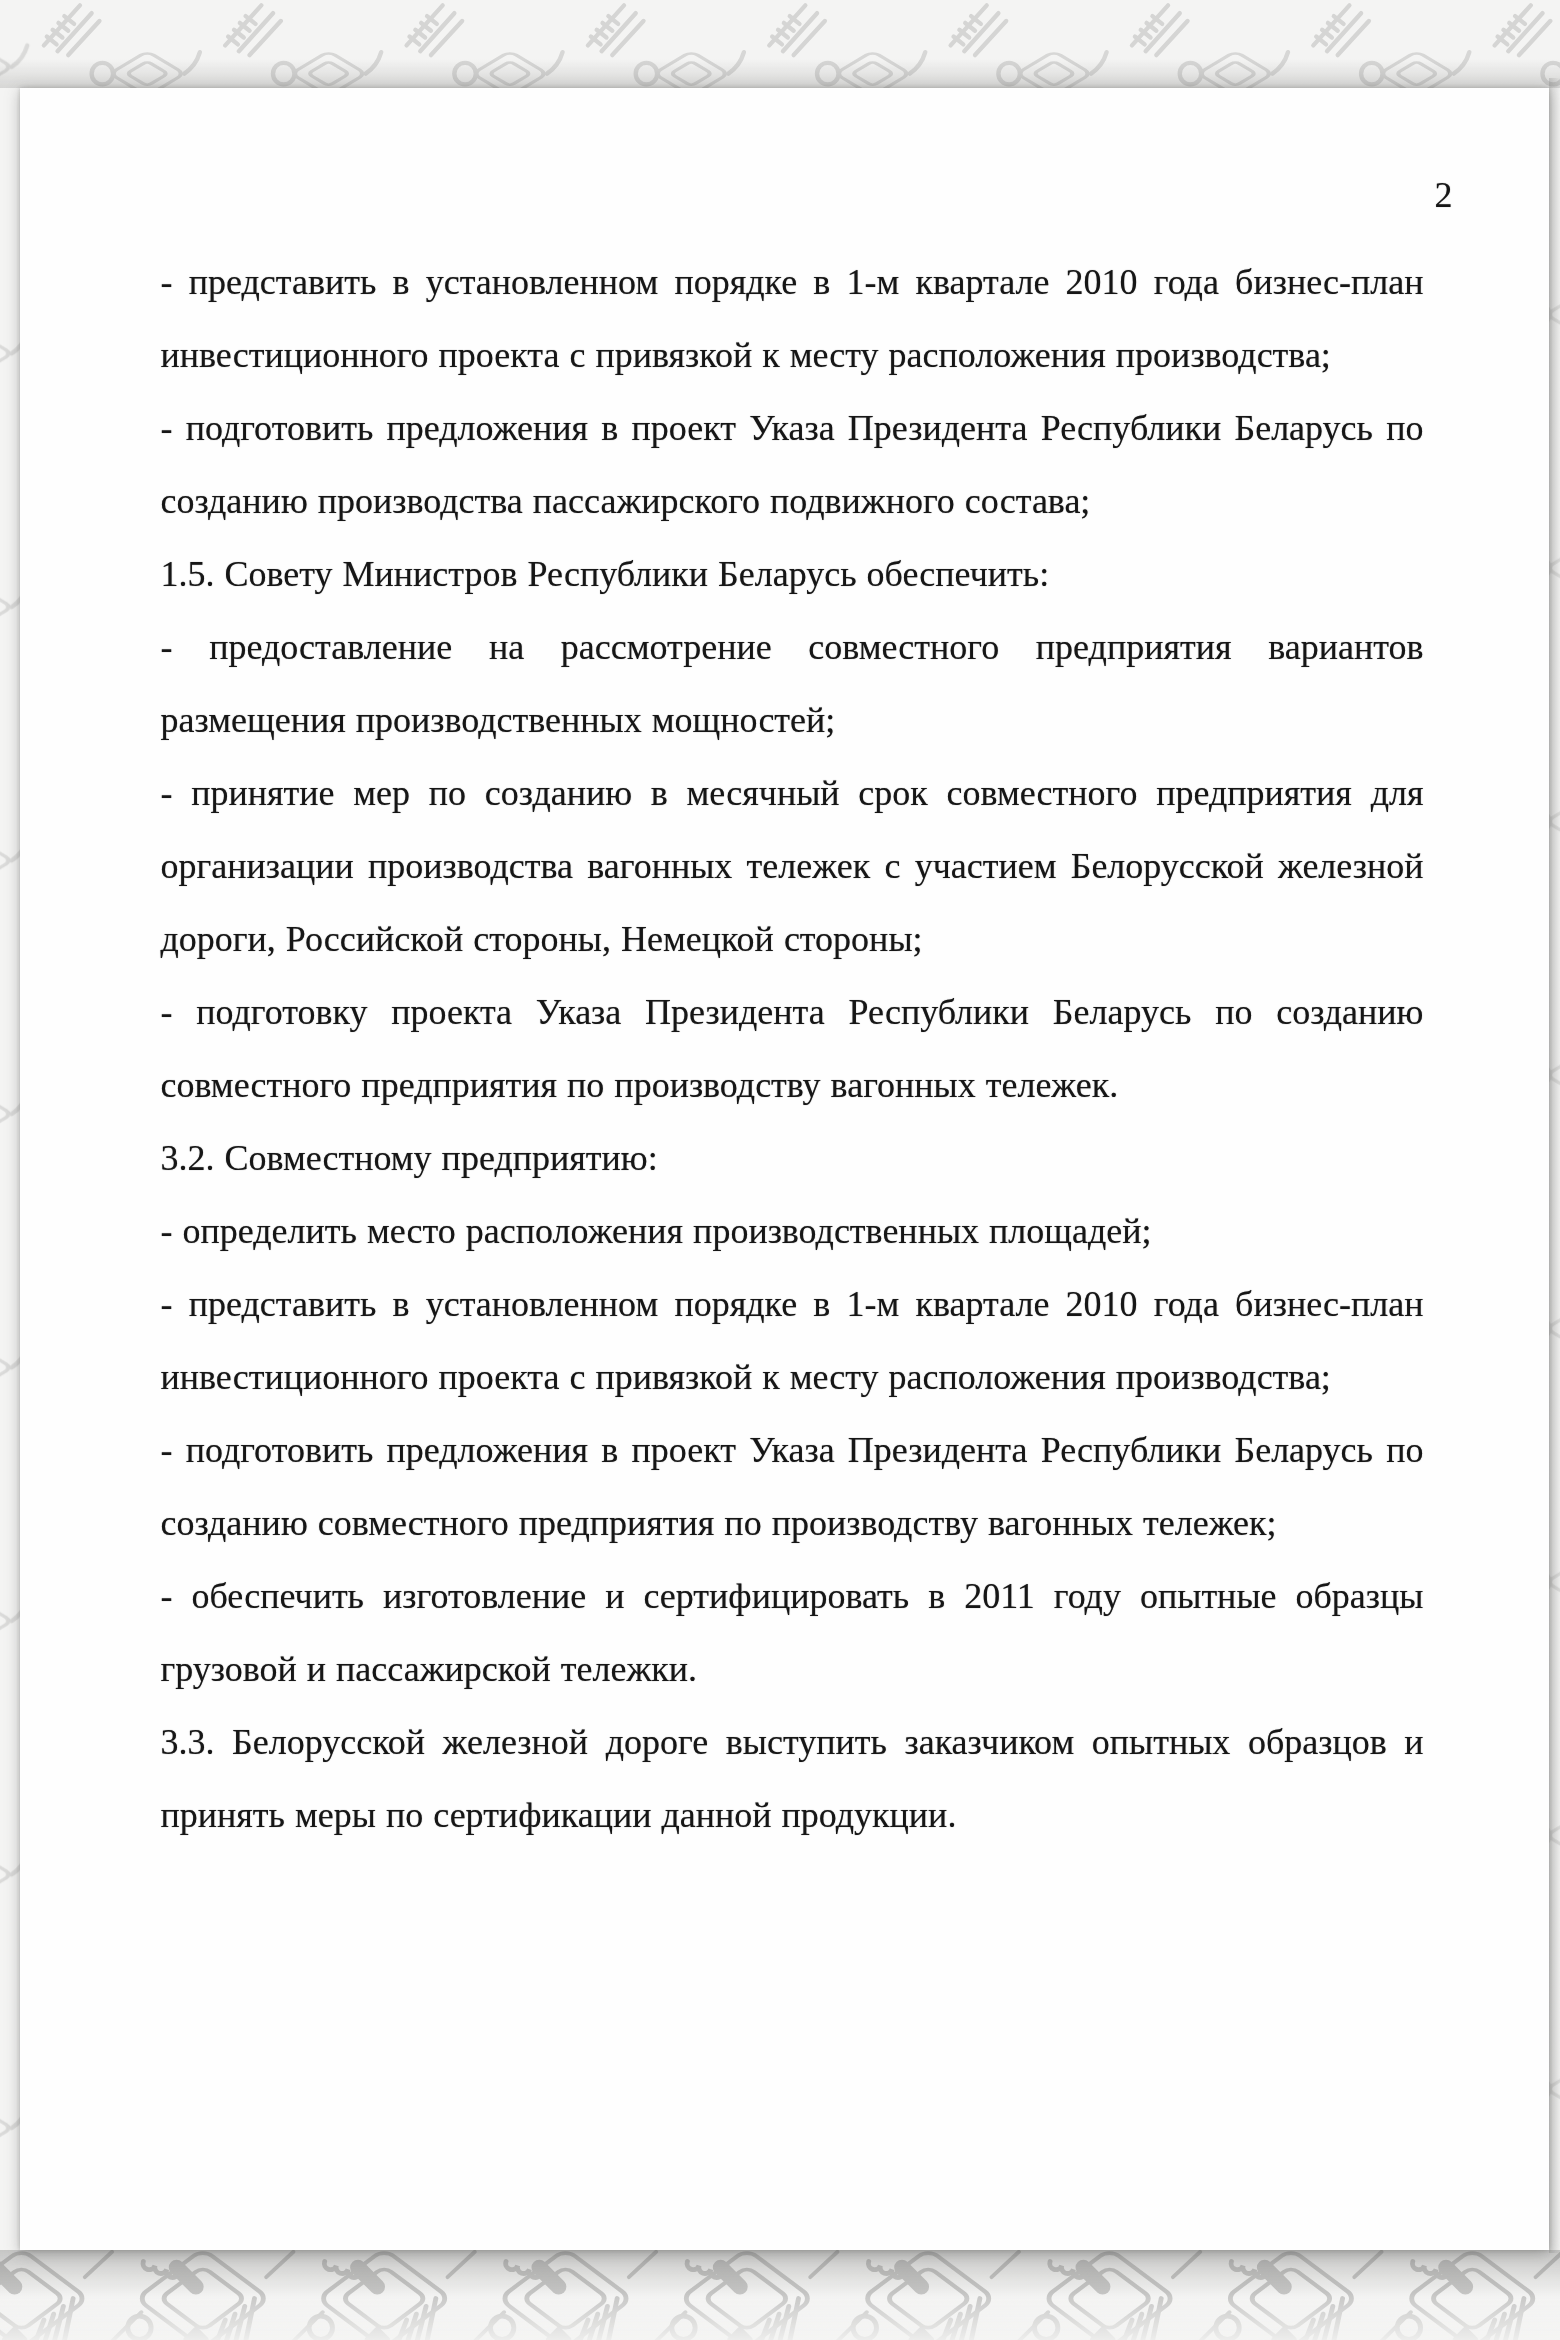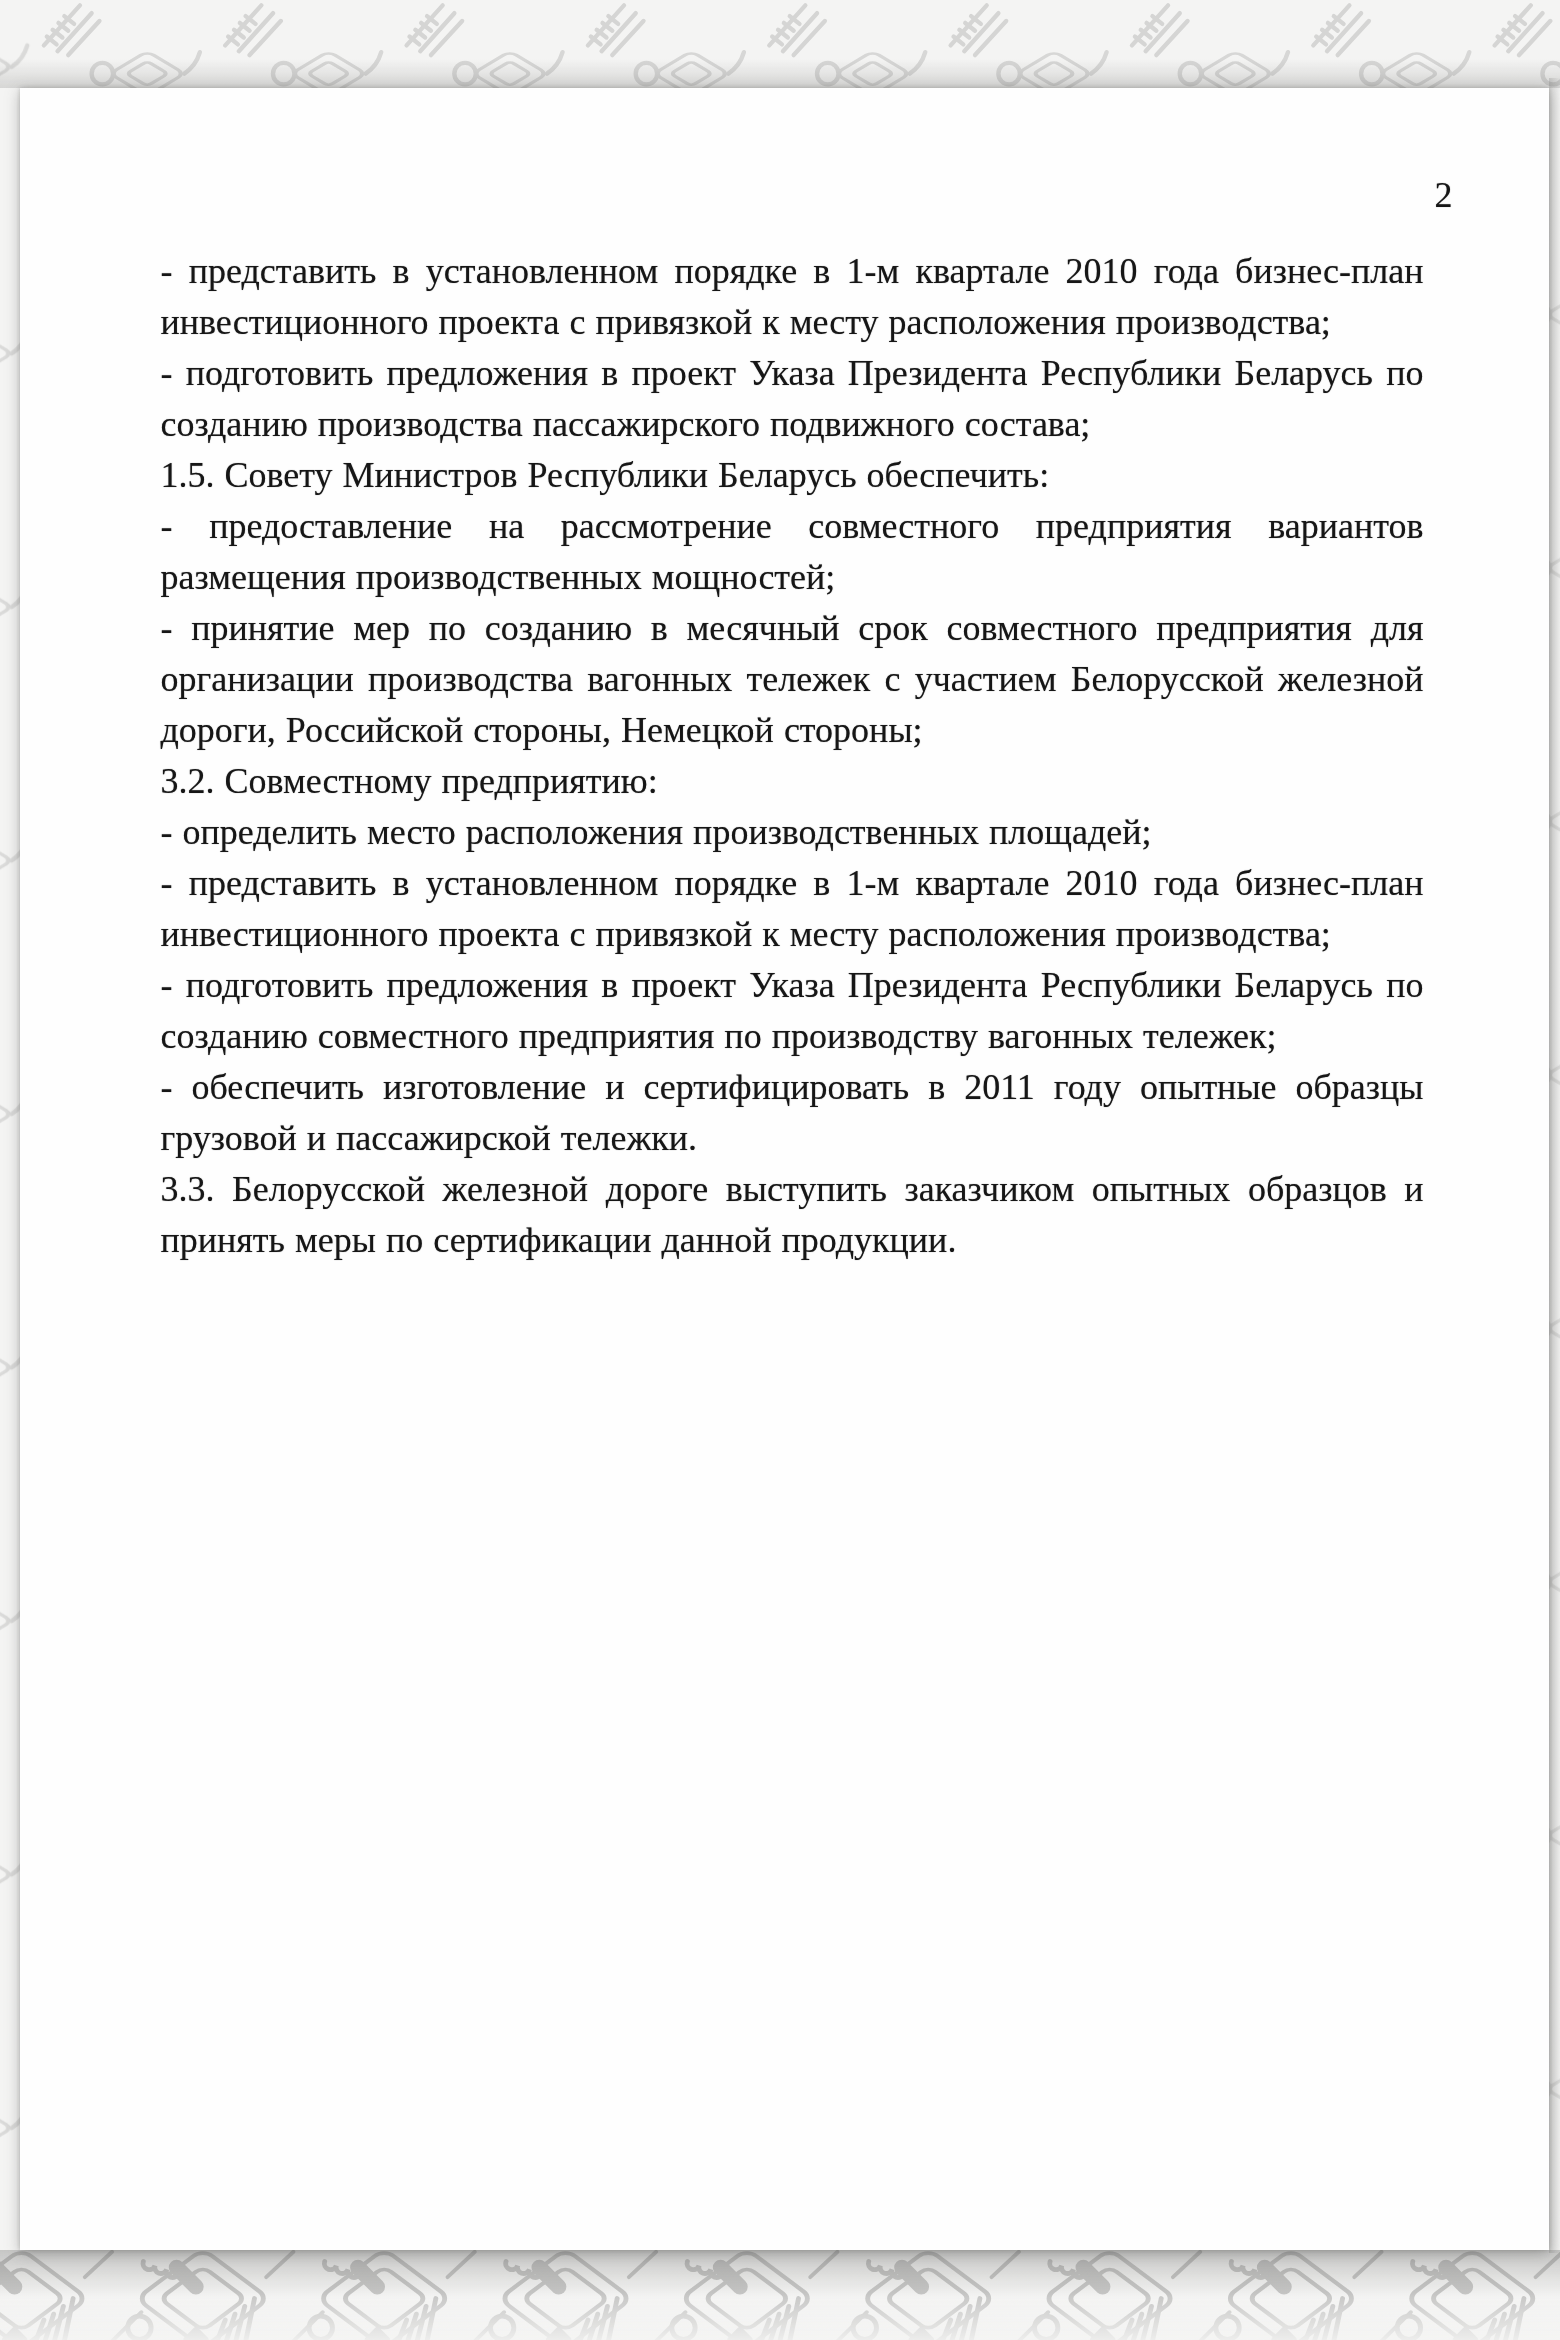--- a/index.html
+++ b/index.html
@@ -36,21 +36,21 @@
   .page-number{
     position:absolute;top:86px;right:96px;
     font-size:36px;line-height:43px;color:var(--text_color);
     text-shadow:0 0 1px rgba(20,20,20,0.5);
   }
   .content{
     position:absolute;left:141px;top:158px;width:1263px;
     color:var(--text_color);
   }
   .para{
-    margin:0;font-size:36px;line-height:51px;
+    margin:0;font-size:36px;line-height:73px;
     text-align:justify;text-align-last:left;
     text-shadow:0 0 1px rgba(20,20,20,0.55);
     word-spacing:1px;
   }
   .para.heading{
     font-weight:bold;margin-top:51px;word-spacing:7.8px;
     text-shadow:0 0 1px rgba(20,20,20,0.8);
   }
 </style>
 </head>
@@ -161,20 +161,21 @@
 <div class="shadow-top"></div>
 
 <div class="page">
   <div class="page-number">2</div>
   <div class="content">
     <p class="para">- представить в установленном порядке в 1-м квартале 2010 года бизнес-план инвестиционного проекта с привязкой к месту расположения производства;</p>
     <p class="para">- подготовить предложения в проект Указа Президента Республики Беларусь по созданию производства пассажирского подвижного состава;</p>
     <p class="para">1.5. Совету Министров Республики Беларусь обеспечить:</p>
     <p class="para">- предоставление на рассмотрение совместного предприятия вариантов размещения производственных мощностей;</p>
     <p class="para">- принятие мер по созданию в месячный срок совместного предприятия для организации производства вагонных тележек с участием Белорусской железной дороги, Российской стороны, Немецкой стороны;</p>
+    <p class="para">- подготовку проекта Указа Президента Республики Беларусь по созданию совместного предприятия по производству вагонных тележек.</p>
     <p class="para">3.2. Совместному предприятию:</p>
     <p class="para">- определить место расположения производственных площадей;</p>
     <p class="para">- представить в установленном порядке в 1-м квартале 2010 года бизнес-план инвестиционного проекта с привязкой к месту расположения производства;</p>
     <p class="para">- подготовить предложения в проект Указа Президента Республики Беларусь по созданию совместного предприятия по производству вагонных тележек;</p>
     <p class="para">- обеспечить изготовление и сертифицировать в 2011 году опытные образцы грузовой и пассажирской тележки.</p>
     <p class="para">3.3. Белорусской железной дороге выступить заказчиком опытных образцов и принять меры по сертификации данной продукции.</p>
   </div>
 </div>
 
 <div class="shadow-bottom"></div>

